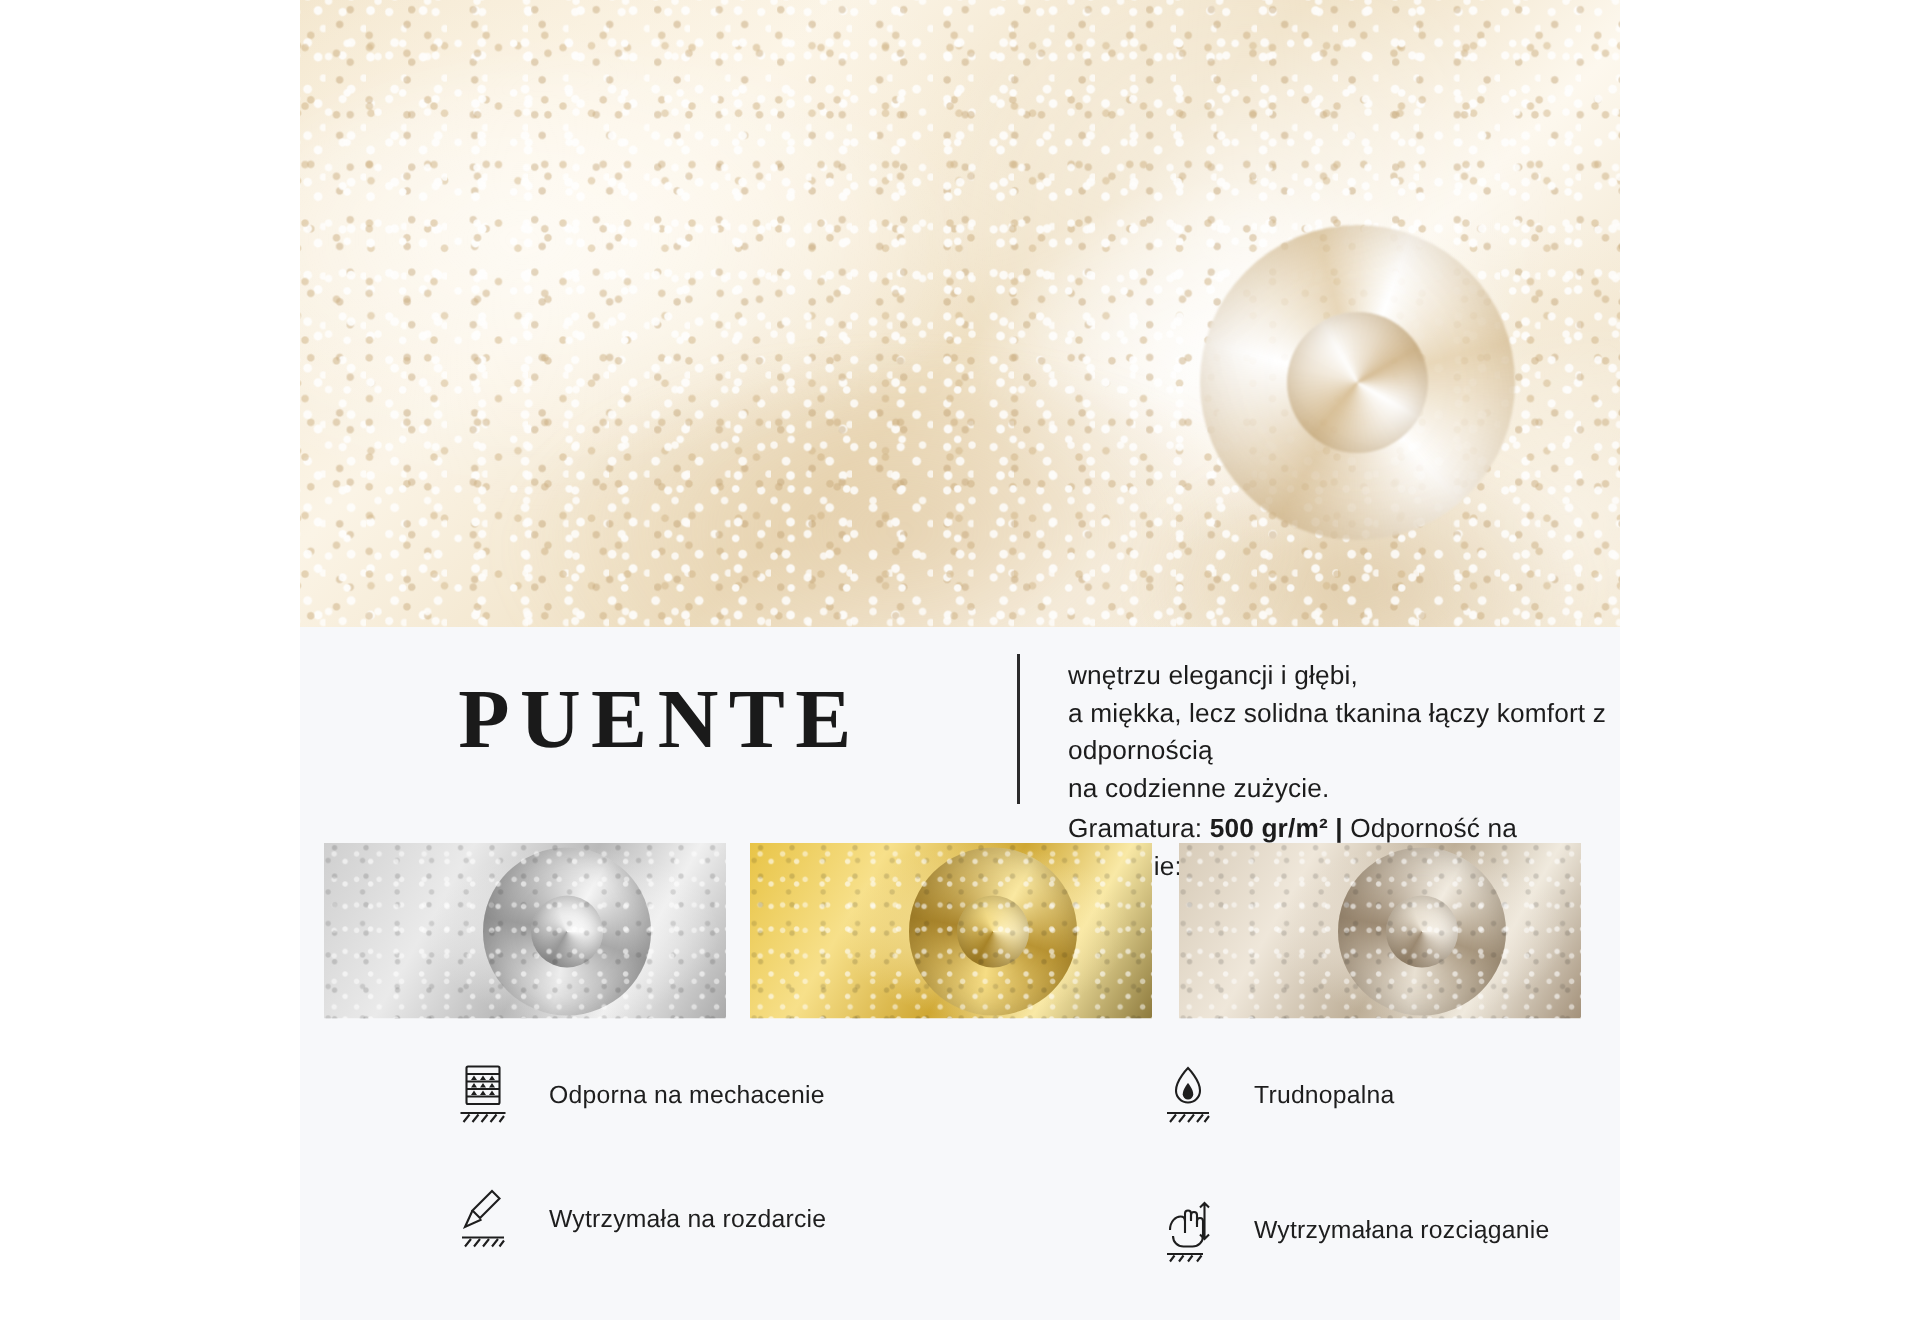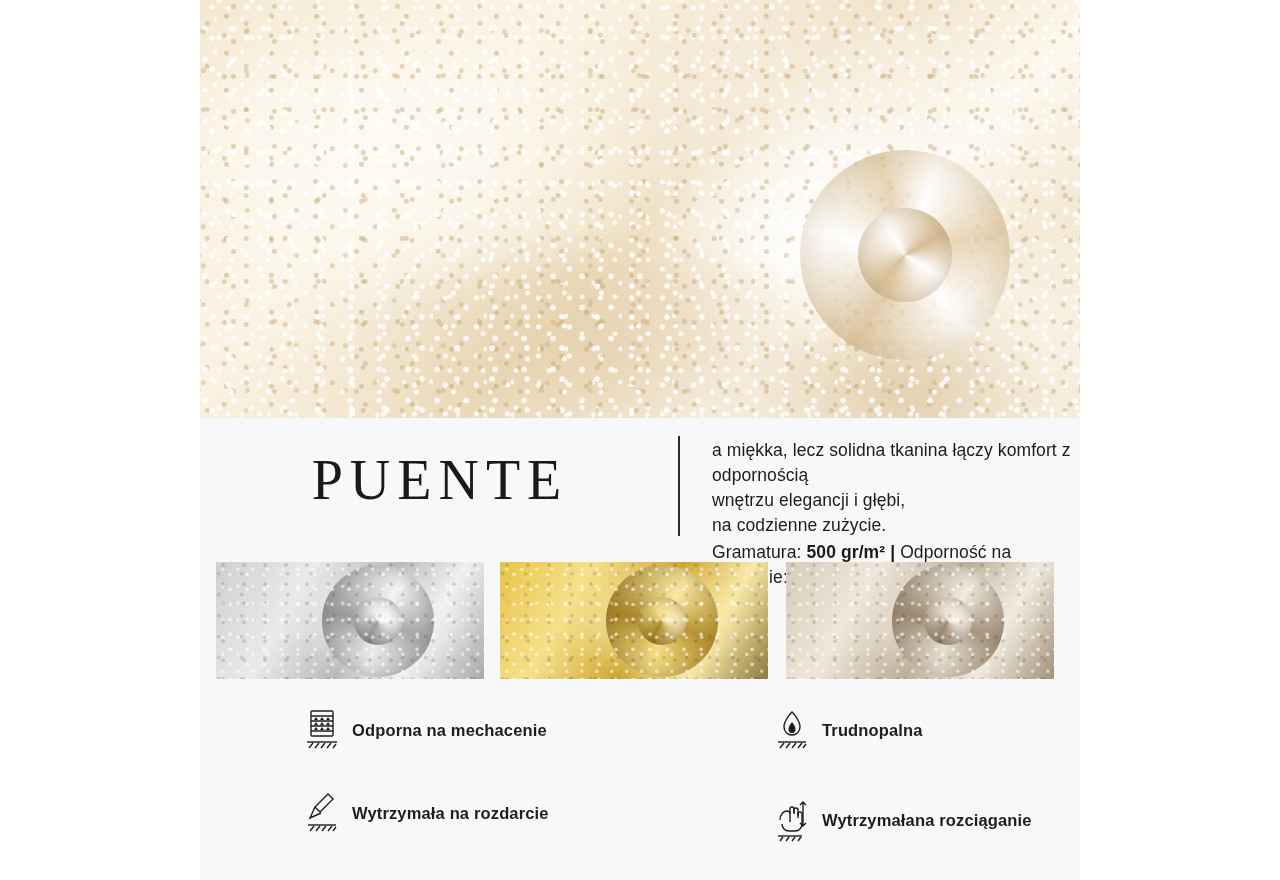--- a/index.html
+++ b/index.html
@@ -135,21 +135,21 @@
   .brand {
     position: absolute;
     left: 20px;
     top: 30px;
     width: 440px;
     text-align: center;
     font-family: "Liberation Serif", serif;
     font-size: 56px;
     letter-spacing: 7px;
     color: #1a1a1a;
-    font-weight: 400;
+    font-weight: 700;
   }
   .divider {
     position: absolute;
     left: 478px;
     top: 18px;
     width: 2px;
     height: 100px;
     background: #2b2b2b;
   }
   .desc {
@@ -250,22 +250,21 @@
     position: absolute;
     left: 0;
     top: 690px;
     width: 880px;
     height: 190px;
   }
   .feature {
     position: absolute;
     display: flex;
     align-items: center;
-    gap: 8px;
-    font-weight: bold;
+    gap: 22px;
   }
   .feature .ficon {
     width: 44px;
     height: 52px;
     display: flex;
     align-items: center;
     justify-content: center;
     flex: 0 0 auto;
   }
   .feature .flabel {
@@ -305,22 +304,22 @@
       <div class="drape d4"></div>
       <div class="drape d5"></div>
       <div class="hero-speckle"></div>
       <div class="hero-swirl"></div>
     </div>
 
     <div class="title-block">
       <div class="brand">PUENTE</div>
       <div class="divider"></div>
       <div class="desc">
+        <div>wnętrzu elegancji i głębi,</div>
         <div>a miękka, lecz solidna tkanina łączy komfort z odpornością</div>
-        <div>wnętrzu elegancji i głębi,</div>
         <div>na codzienne zużycie.</div>
         <div class="spec">
           <span>Gramatura:</span>
           <b>500 gr/m²</b>
           <b>|</b>
           <span>Odporność na ścieranie:</span>
           <b>&gt;100 000 cykli</b>
         </div>
       </div>
     </div>

